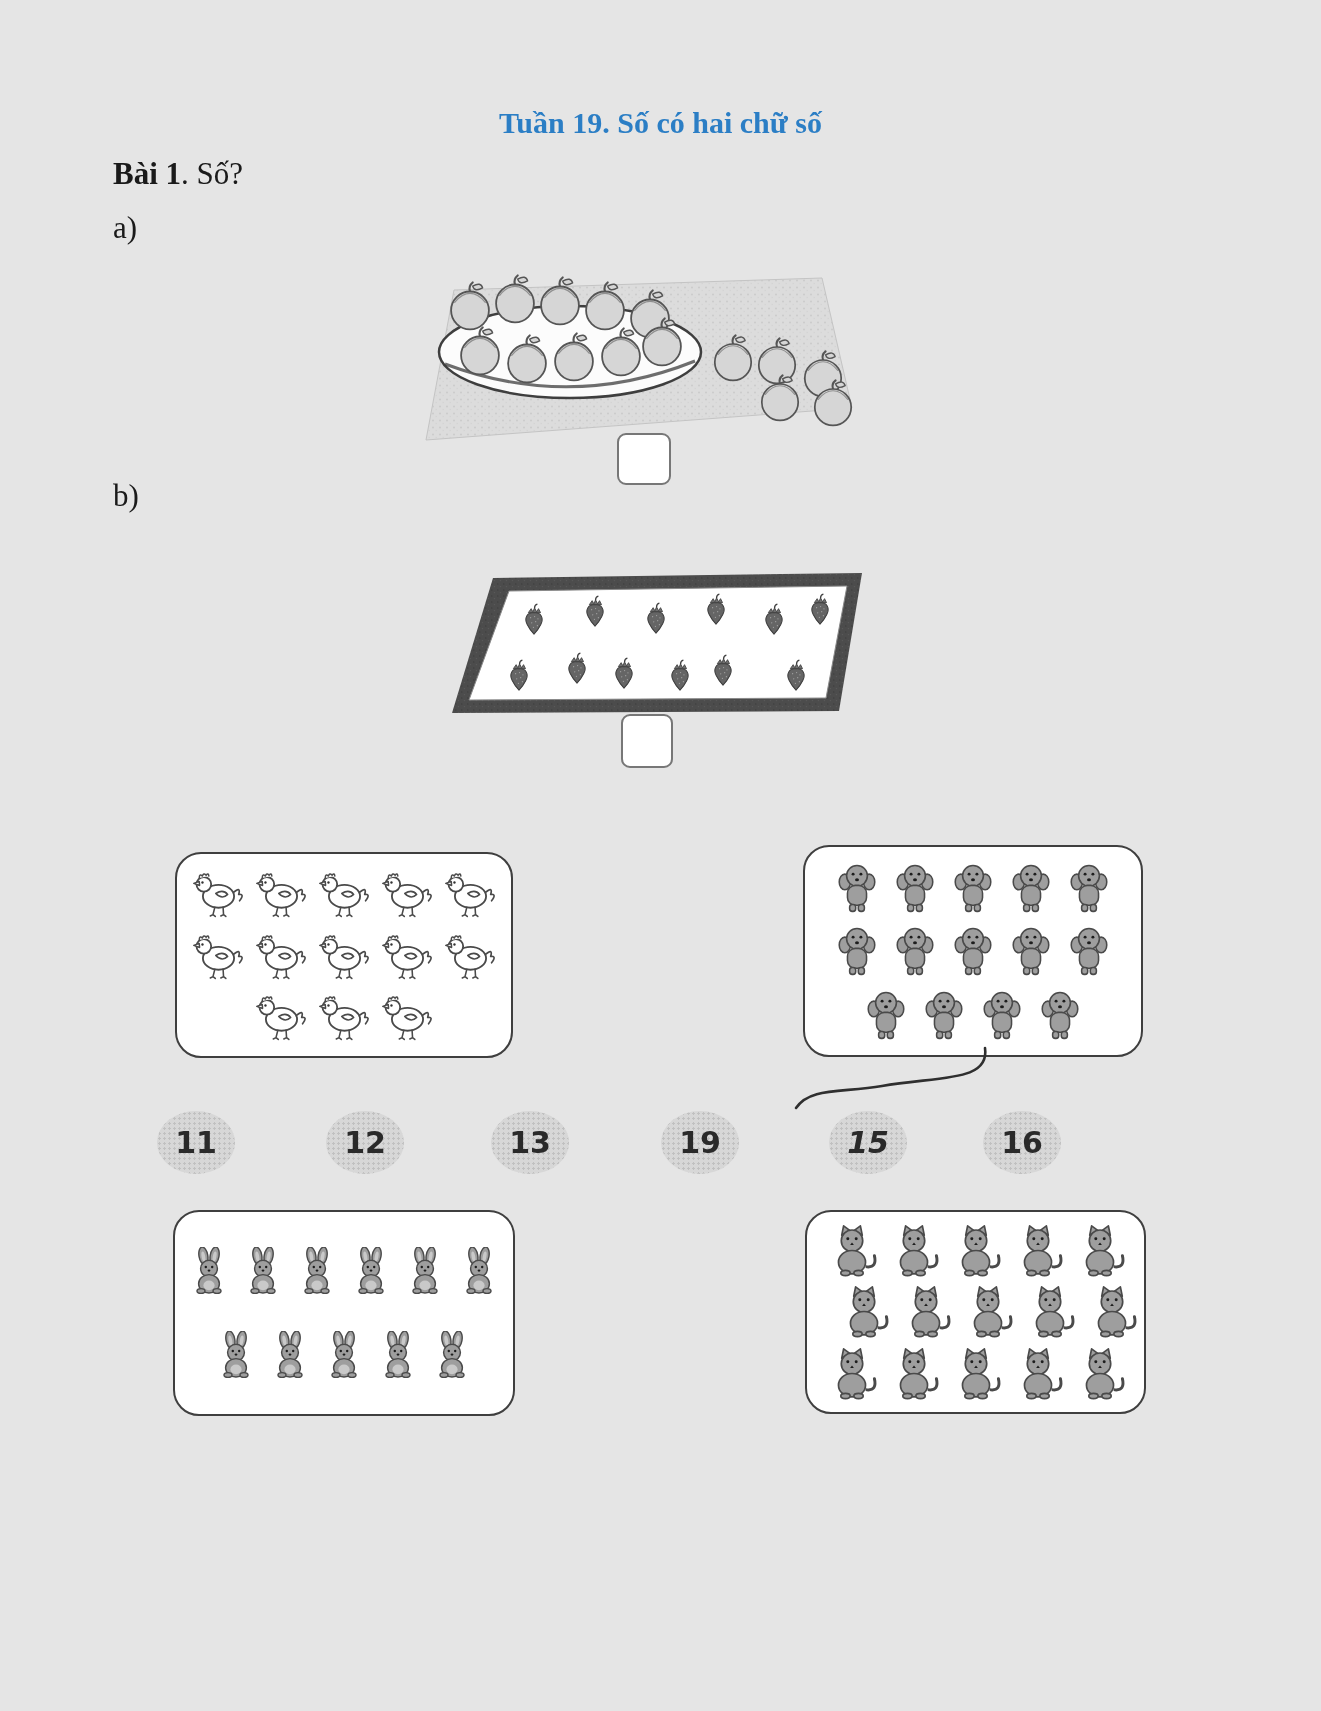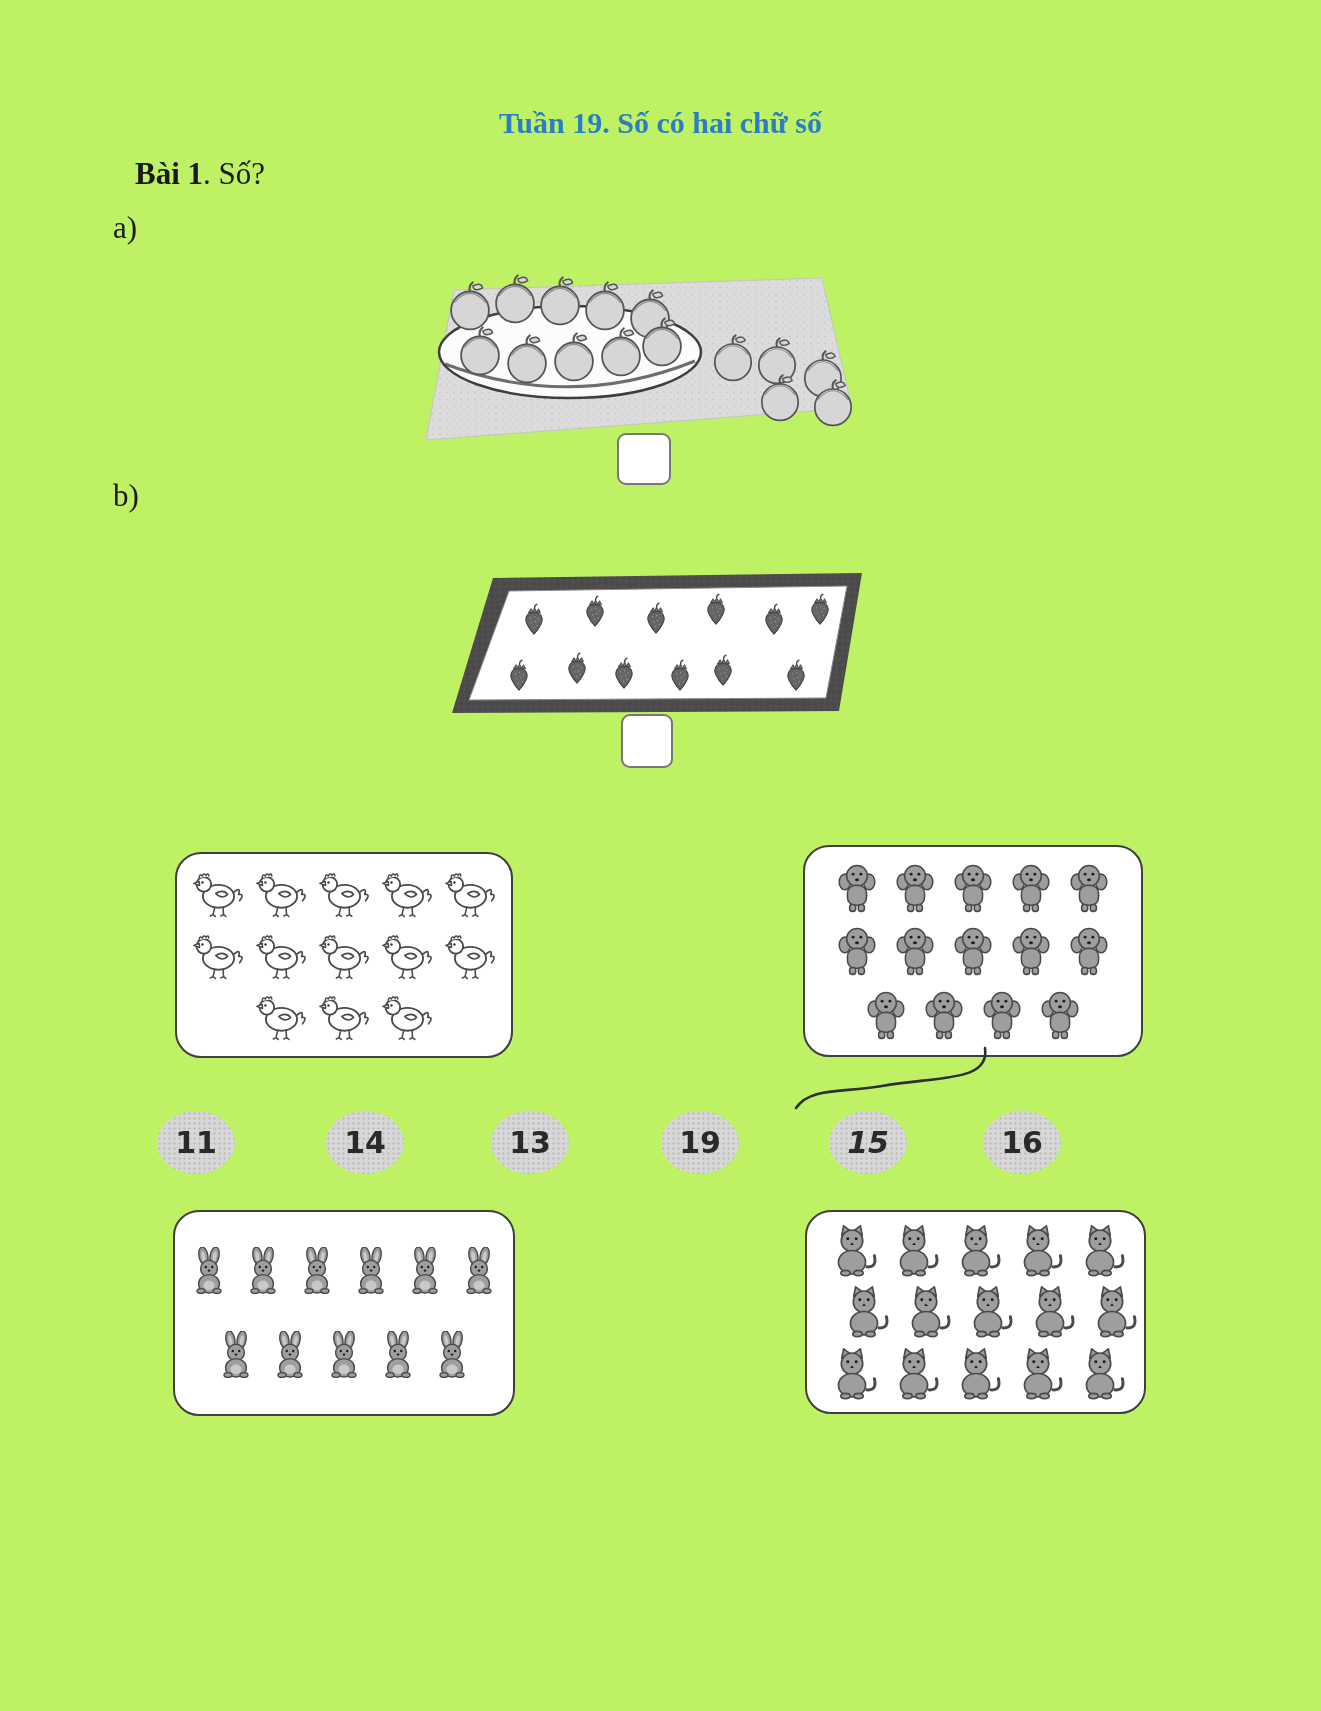--- a/index.html
+++ b/index.html
@@ -1,29 +1,29 @@
 <!DOCTYPE html>
 <html style="--title-blue: #2b7ec5; --animal-gray: #9e9e9e;"><head>
 <meta charset="utf-8">
 <style>
   :root{
     --title-blue:#2b7ec5;
     --animal-gray:#9e9e9e;
   }
   html,body{margin:0;padding:0;background:#ffffff;}
   .page{
-    position:relative;width:1321px;height:1711px;background:#bef264;
+    position:relative;width:1321px;height:1711px;background:#e5e5e5;
     font-family:"Liberation Serif",serif;color:#1a1a1a;overflow:hidden;
   }
   .title{
     position:absolute;top:106px;left:0;width:100%;text-align:center;
     font-weight:bold;font-size:30px;color:var(--title-blue);
   }
   .heading{position:absolute;left:113px;font-size:31px;white-space:nowrap;}
-  .heading b{font-weight:bold;margin-left:22px;}
+  .heading b{font-weight:bold;}
   #ex1-heading{top:156px;}
   #label-a{top:210px;}
   #label-b{top:478px;}
   #ex2-heading{top:784px;}
   #ex3-heading{top:1428px;}
 
   .figure{position:absolute;}
   #panel-a{left:375px;top:250px;}
   #panel-b{left:400px;top:540px;}
 
@@ -407,21 +407,21 @@
         </svg>
       </div>
     </div>
 
   <svg id="connector" width="240" height="80" viewBox="0 0 240 80">
     <path d="M215,8 C220,42 170,36 112,46 C72,53 40,47 26,68" fill="none" stroke="#2f2f2f" stroke-width="2.6" stroke-linecap="round"></path>
   </svg>
 
   <div id="number-row">
       <div class="num-oval" style="left: 157px; top: 1111px;">11</div>
-      <div class="num-oval" style="left: 326px; top: 1111px;">14</div>
+      <div class="num-oval" style="left: 326px; top: 1111px;">12</div>
       <div class="num-oval" style="left: 491px; top: 1111px; text-align: center;">13</div>
       <div class="num-oval" style="left: 661px; top: 1111px;">19</div>
       <div class="num-oval" style="left: 829px; top: 1111px; font-style: italic;">15</div>
       <div class="num-oval" style="left: 983px; top: 1111px;">16</div>
     </div>
 
 
 </div>
 
 </body></html>

